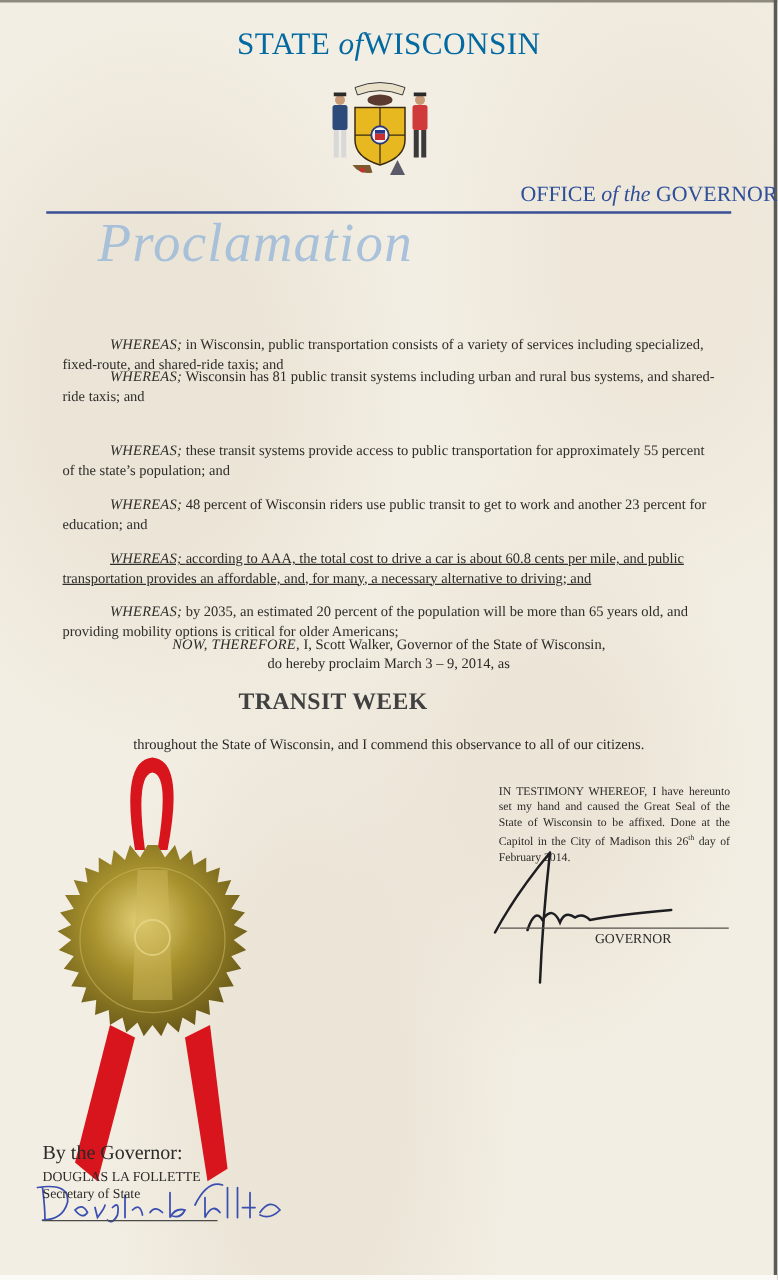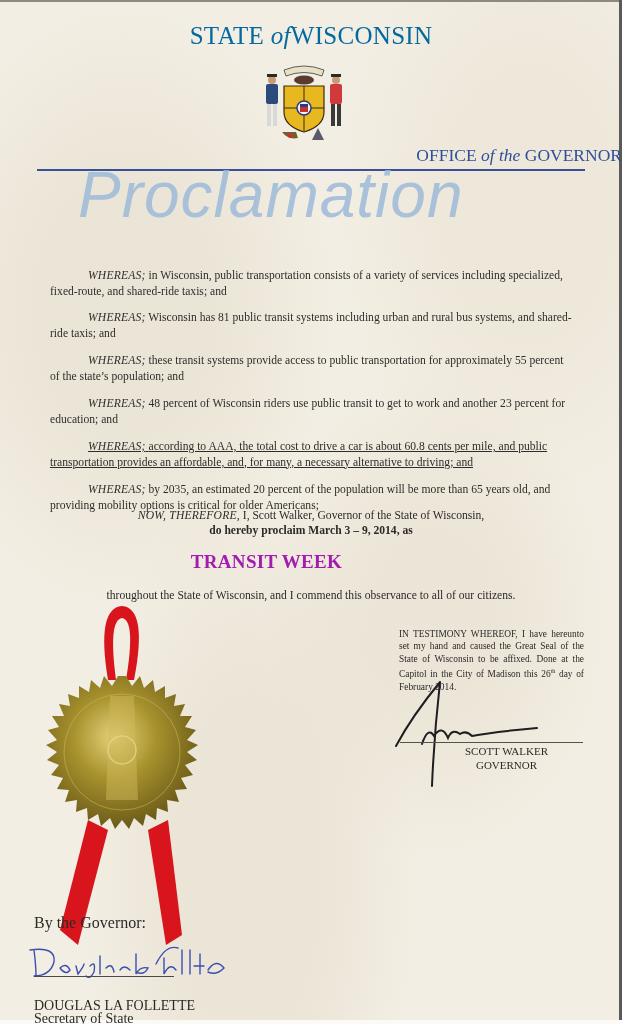--- a/index.html
+++ b/index.html
@@ -37,55 +37,55 @@
       position:absolute; top:145px; left:0; width:622px; text-align:right;
       color:#2f4f9a; font-size:17.5px;
     }
     .office-title .of { font-style:italic; }
     .rule-top {
       position:absolute; left:37px; top:169px; width:548px; height:1.5px; background:#3a4f96;
     }
 
     .proclamation {
       position:absolute; left:78px; top:150px; width:470px; height:90px;
-      color:#9dbad9; font-family:Liberation Sans, sans-serif; font-style:italic;
-      font-size:64px; letter-spacing:1px; line-height:90px;
+      color:#9dbad9; font-family:Liberation Serif, serif; font-style:italic;
+      font-size:44px; letter-spacing:1px; line-height:90px;
       opacity:0.85;
     }
 
     .body-text {
       position:absolute; left:34px; width:556px;
       font-size:11.6px; line-height:15.5px; color:#2e2d2a;
     }
     .body-text p { margin:16px; text-indent:38px; }
     .whereas { font-style:italic; font-family:"Liberation Serif", serif; letter-spacing:0.2px; }
 
     .center-text {
       position:absolute; left:0; width:622px; text-align:center;
       font-size:11.6px; line-height:15.5px;
     }
     .transit-week {
       position:absolute; left:0; top:551px; width:533px; text-align:center;
-      font-size:19px; font-weight:bold; color:#a21caf; letter-spacing:0.3px;
+      font-size:19px; font-weight:bold; color:#404040; letter-spacing:0.3px;
     }
 
     .testimony {
       position:absolute; left:399px; top:628px; width:185px;
       font-size:9.4px; line-height:12.4px; text-align:justify;
     }
     .testimony sup { font-size:6px; }
 
     .gov-line { position:absolute; left:400px; top:742px; width:183px; height:1px; background:#55524c; }
     .gov-name { position:absolute; left:400px; top:744px; width:213px; text-align:center; font-size:11px; line-height:14px; }
 
     .seal-wrap { position:absolute; left:30px; top:600px; width:200px; height:350px; }
 
     .by-gov { position:absolute; left:34px; top:914px; font-size:16px; }
     .sec-line { position:absolute; left:34px; top:976px; width:140px; height:1px; background:#4a4a4a; }
-    .sec-name { position:absolute; left:34px; top:999px; font-size:14px; line-height:13px; }
+    .sec-name { position:absolute; left:34px; top:936px; font-size:11px; line-height:13px; }
 
     .sig { position:absolute; }
   </style>
 </head>
 <body>
 
 <div class="paper"></div>
 <div class="edge-top"></div>
 <div class="edge-right"></div>
 <div class="edge-bottom"></div>
@@ -130,54 +130,53 @@
   <span class="of">of the</span>
   <span>GOVERNOR</span>
 </div>
 <div class="rule-top"></div>
 
 <div class="proclamation">Proclamation</div>
 
 <div class="body-text" style="top:252px;">
   <p><span class="whereas">WHEREAS;</span> <span>in Wisconsin, public transportation consists of a variety of services including specialized, fixed-route, and shared-ride taxis; and</span></p>
 </div>
-<div class="body-text" style="top:294px;">
+<div class="body-text" style="top:278px;">
   <p><span class="whereas">WHEREAS;</span> <span>Wisconsin has 81 public transit systems including urban and rural bus systems, and shared-ride taxis; and</span></p>
 </div>
 <div class="body-text" style="top:337px;">
   <p><span class="whereas">WHEREAS;</span> <span>these transit systems provide access to public transportation for approximately 55 percent of the state’s population; and</span></p>
 </div>
 <div class="body-text" style="top:380px;">
   <p><span class="whereas">WHEREAS;</span> <span>48 percent of Wisconsin riders use public transit to get to work and another 23 percent for education; and</span></p>
 </div>
 <div class="body-text" style="top:423px;text-decoration:underline;">
   <p><span class="whereas">WHEREAS;</span> <span>according to AAA, the total cost to drive a car is about 60.8 cents per mile, and public transportation provides an affordable, and, for many, a necessary alternative to driving; and</span></p>
 </div>
 <div class="body-text" style="top:466px;">
   <p><span class="whereas">WHEREAS;</span> <span>by 2035, an estimated 20 percent of the population will be more than 65 years old, and providing mobility options is critical for older Americans;</span></p>
 </div>
 
 <div class="center-text" style="top:508px;">
   <span class="whereas">NOW, THEREFORE,</span>
   <span>I, Scott Walker, Governor of the State of Wisconsin,</span>
 </div>
-<div class="center-text" style="top:523px;font-weight:bold;">do hereby proclaim March 3 – 9, 2014, as</div>
+<div class="center-text" style="top:523px;">do hereby proclaim March 3 – 9, 2014, as</div>
 <div class="transit-week">TRANSIT WEEK</div>
 <div class="center-text" style="top:588px;">throughout the State of Wisconsin, and I commend this observance to all of our citizens.</div>
 
 <div class="testimony">
   <span>IN TESTIMONY WHEREOF, I have hereunto set my hand and caused the Great Seal of the State of Wisconsin to be affixed. Done at the Capitol in the City of Madison this 26</span><sup>th</sup><span> day of February 2014.</span>
 </div>
 
 <svg class="sig" style="left:392px; top:676px;" width="160" height="115" viewBox="0 0 160 115">
   <path d="M48 6 Q20 40 4 70 M48 6 Q42 60 40 110 M30 68 Q36 50 42 60 Q50 48 56 62 Q60 52 68 58 Q74 54 80 60 Q100 56 145 52" fill="none" stroke="#1e1e22" stroke-width="2" stroke-linecap="round"></path>
 </svg>
 <div class="gov-line"></div>
 <div class="gov-name">
-  <div>SCOTT WALKER</div>
   <div>GOVERNOR</div>
 </div>
 
 <svg class="seal-wrap" viewBox="0 0 200 350">
   <defs>
     <radialGradient id="gold" cx="45%" cy="40%" r="60%">
       <stop offset="0%" stop-color="#e6d27a"></stop>
       <stop offset="45%" stop-color="#a8922e"></stop>
       <stop offset="100%" stop-color="#6a5a18"></stop>
     </radialGradient>

